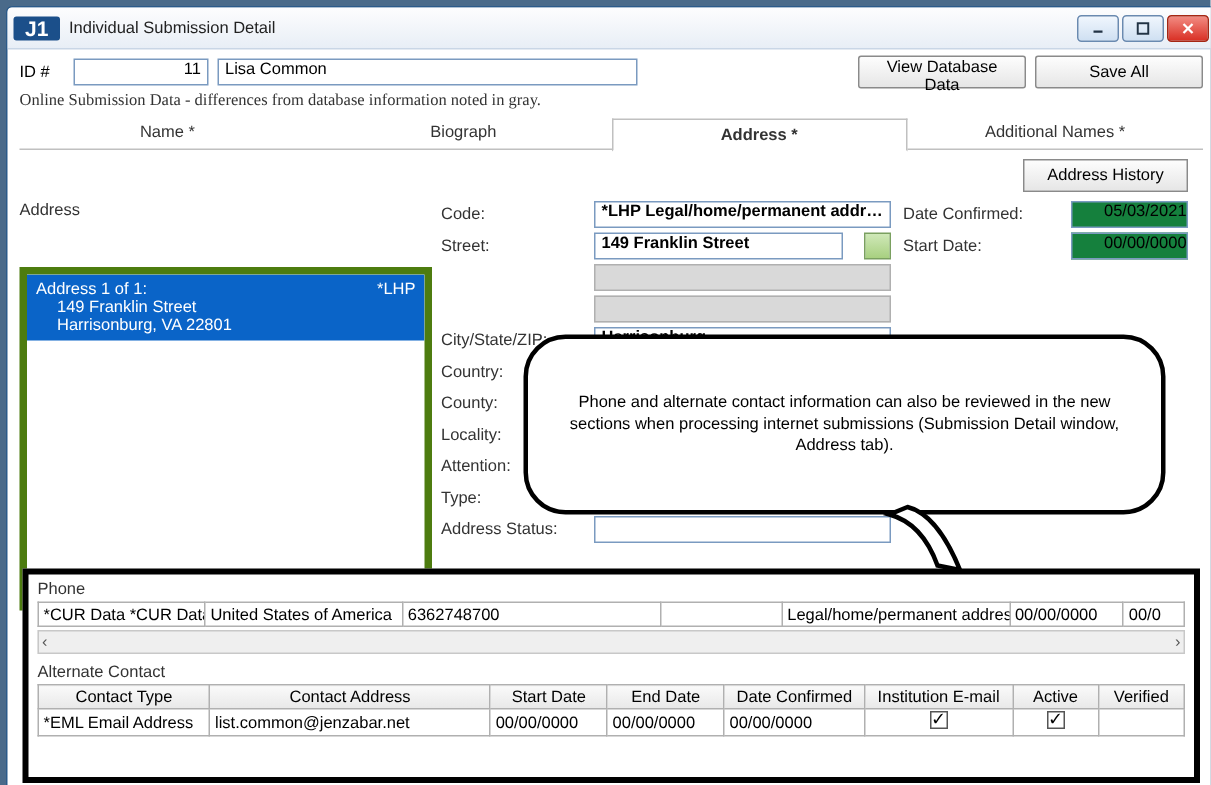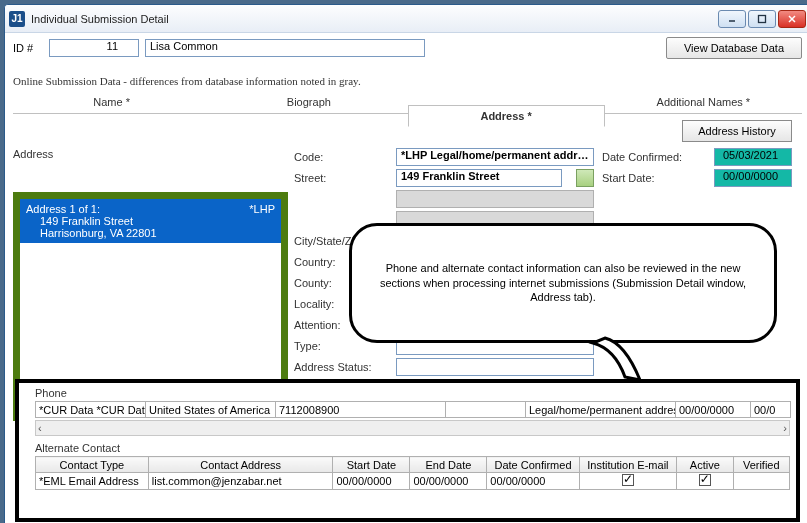--- a/index.html
+++ b/index.html
@@ -1,56 +1,56 @@
 <!DOCTYPE html>
 <html><head>
 <meta charset="utf-8">
 <style>
   * { box-sizing: border-box; font-family: "Segoe UI", Tahoma, sans-serif; font-size: 11px; }
   body { margin: 0; background: #4a6a8a; padding: 4px; }
   .window { width: 807px; height: 523px; background: #fff; border: 1px solid #2b5a8a; border-radius: 4px; overflow: hidden; position: relative; }
   .titlebar { height: 28px; background: linear-gradient(#fdfdfe,#e8eef6); display: flex; align-items: center; padding: 0 4px; border-bottom: 1px solid #c9d6e6; }
-  .titlebar .appicon { width: 16px; height: 16px; background:#1b4f8a; color:#fff; font-weight:bold; font-size:10px; display:flex; align-items:center; justify-content:center; border-radius:2px; margin-right:6px;}
+  .titlebar .appicon { width: 31px; height: 16px; background:#1b4f8a; color:#fff; font-weight:bold; font-size:14px; display:flex; align-items:center; justify-content:center; border-radius:2px; margin-right:6px;}
   .titlebar .title { flex:1; color:#222; }
   .winbtns { display:flex; gap:2px;}
   .winbtn { width:28px; height:18px; border:1px solid #6a8ab0; border-radius:3px; background:linear-gradient(#f0f6fd,#cfe0f2); display:flex; align-items:center; justify-content:center; cursor:pointer;}
   .winbtn.close { background:linear-gradient(#f28b82,#d93025); border-color:#a52714; color:#fff;}
   .winbtn svg { width:10px; height:10px; }
   .client { padding: 4px 8px 8px 8px; position:relative; height: calc(523px - 28px); }
-  .row1 { display:flex; align-items:center; gap:6px; margin-bottom:16px;}
+  .row1 { display:flex; align-items:center; gap:6px; margin-bottom:2px;}
   .idlabel { width:30px;}
-  .idbox { width:90px; height:18px; border:1px solid #7a9ac0; text-align:right; padding:0 20px; background:#fff;}
+  .idbox { width:90px; height:18px; border:1px solid #7a9ac0; text-align:right; padding:0 4px; background:#fff;}
   .namefield { width:280px; height:18px; border:1px solid #7a9ac0; padding:0 4px; background:#fff;}
-  .topbtn { width:136px; height:22px; border:1px solid #8a8a8a; background:linear-gradient(#fdfdfd,#e6e6e6); border-radius:2px; cursor:pointer;}
+  .topbtn { width:112px; height:22px; border:1px solid #8a8a8a; background:linear-gradient(#fdfdfd,#e6e6e6); border-radius:2px; cursor:pointer;}
   .hintrow { color:#333; margin-bottom:4px;font-family:Liberation Serif, serif;}
   .tabs { display:flex; border-bottom:1px solid #c0c0c0; }
   .tab { flex:1; text-align:center; padding:4px 0; border:1px solid transparent; border-bottom:none; cursor:pointer; color:#333;}
-  .tab.active { background:#fff; border:1px solid #c0c0c0; border-bottom:1px solid #fff; font-weight:bold; position:relative; top:14px;}
+  .tab.active { background:#fff; border:1px solid #c0c0c0; border-bottom:1px solid #fff; font-weight:bold; position:relative; top:2px;}
   .belowtabs { padding:6px 0; display:flex; justify-content:flex-end;}
   .addrhist { width:110px; height:22px; border:1px solid #8a8a8a; background:linear-gradient(#fdfdfd,#e6e6e6); cursor:pointer; margin-right:10px;}
   .maingrid { display:flex; gap:6px; }
   .leftcol { width:275px;}
   .grouplabel { color:#333; margin-bottom:2px;}
-  .listbox { width:100%; height:229px; border:7px solid #4d7c0f; background:#fff; overflow:hidden;margin-top:32px;}
+  .listbox { width:100%; height:229px; border:5px solid #4d7c0f; background:#fff; overflow:hidden;margin-top:32px;}
   .listsel { background:#0a64c8; color:#fff; padding:4px 6px;}
   .listsel .sub { padding-left:14px; font-size:11px;}
   .rightcol { flex:1; display:flex; gap:8px;}
   .fields { width:300px;}
   .frow { display:flex; align-items:center; margin-bottom:3px; gap:14px;}
   .flabel { width:88px; color:#333;}
   .finput { flex:1; height:18px; border:1px solid #7a9ac0; padding:0 4px; background:#fff; text-overflow:ellipsis; white-space:nowrap; overflow:hidden;font-weight:bold;}
   .finput.gray { background:#d9d9d9; border-color:#b0b0b0;}
   .iconbtn { width:18px; height:18px; border:1px solid #7aa060; background:linear-gradient(#cfe8b8,#a8d080); cursor:pointer;}
   .detailbox { width:190px;}
   .detailtitle { color:#333; margin:0 0 4px 2px;}
   .drow { display:flex; align-items:center; margin-bottom:3px; gap:4px;}
   .dlabel { flex:1; color:#333;}
-  .dval { width:78px; height:18px; border:1px solid #7a9ac0; padding:0 8px; background:#14b8a6; text-align:left;}
+  .dval { width:78px; height:18px; border:1px solid #7a9ac0; padding:0 21px; background:#15803d; text-align:left;}
   .postnet { position:absolute; right:114px; top:294px; color:#333;}
-  .bottomframe { position:absolute; left:10px; right:10px; top:346px; bottom:6px; border:4px solid #000; background:#fff; padding:4px 6px 6px 16px;}
+  .bottomframe { position:absolute; left:10px; right:10px; top:346px; bottom:6px; border:4px solid #000; background:#fff; padding:4px 6px 6px 6px;}
   .sectitle { color:#333; margin:0 0 2px 0;}
   table.grid { width:100%; border-collapse:collapse; table-layout:fixed;}
   table.grid th, table.grid td { border:1px solid #b0b0b0; padding:1px 3px; background:#fff; white-space:nowrap; overflow:hidden; text-overflow:clip; height:16px;}
   table.grid th { background:linear-gradient(#fafafa,#e8e8e8); font-weight:normal; text-align:center;}
   .scrollrow { display:flex; align-items:center; justify-content:space-between; background:#efefef; border:1px solid #c8c8c8; height:16px; margin-top:2px; padding:0 2px; color:#555;}
   .checkbox { width:12px; height:12px; border:1px solid #555; display:inline-block; position:relative;}
   .checkbox.checked::after { content:"✓"; position:absolute; top:-3px; left:0; font-size:12px;}
   .callout { position:absolute; left:344px; top:190px; width:428px; height:120px; background:#fff; border:3px solid #000; border-radius:28px; padding:10px 14px; display:flex; align-items:center; text-align:center; font-size:15px; line-height:1.35; z-index:5;}
   .callout-tail { position:absolute; left:580px; top:302px; z-index:5;}
 </style>
@@ -81,20 +81,21 @@
     </div>
   </div>
 
   <div class="client">
     <div class="row1">
       <span class="idlabel">ID #</span>
       <div class="idbox">11</div>
       <div class="namefield">Lisa Common</div>
       <div style="flex:1"></div>
       <button class="topbtn">View Database Data</button>
+      <button class="topbtn">Save All</button>
     </div>
     <div class="hintrow">Online Submission Data - differences from database information noted in gray.</div>
 
     <div class="tabs">
       <div class="tab">Name *</div>
       <div class="tab">Biograph</div>
       <div class="tab active">Address *</div>
       <div class="tab">Additional Names *</div>
     </div>
 
@@ -197,21 +198,21 @@
             <col style="width:170px">
             <col style="width:80px">
             <col style="width:150px">
             <col style="width:75px">
             <col style="width:40px">
           </colgroup>
         <tbody>
         <tr>
           <td>*CUR Data *CUR Data Phone</td>
           <td>United States of America</td>
-          <td>7112008900</td>
+          <td>6362748700</td>
           <td></td>
           <td>Legal/home/permanent address</td>
           <td>00/00/0000</td>
           <td>00/0</td>
         </tr>
       </tbody>
         </table>
       <div class="scrollrow">
           <span>‹</span>
           <span>›</span>

